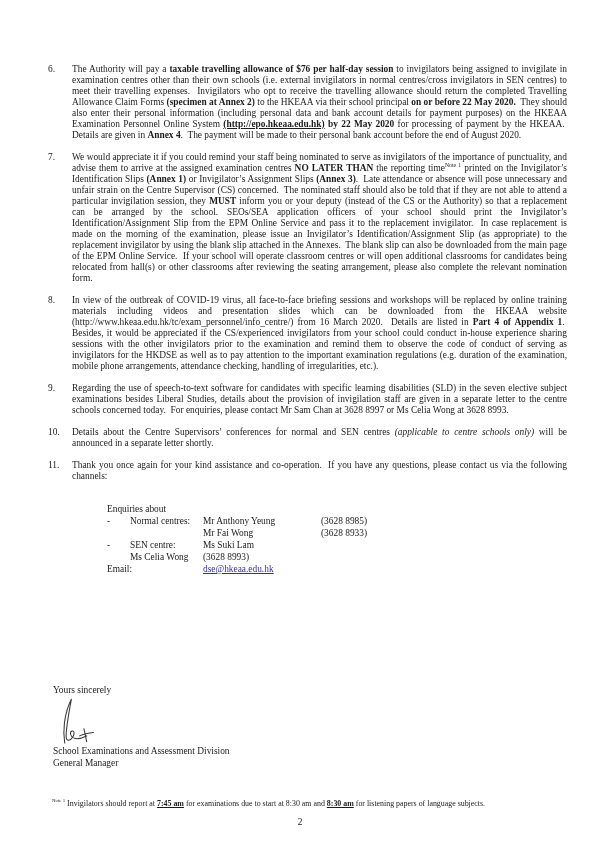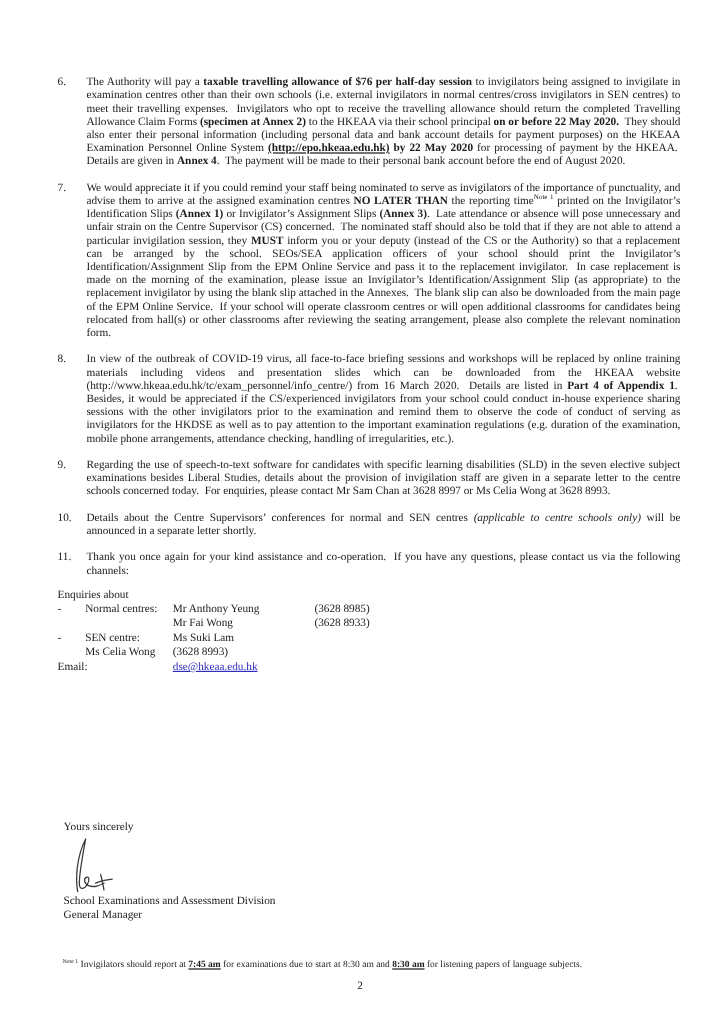--- a/index.html
+++ b/index.html
@@ -11,22 +11,22 @@
   .main{position:absolute;top:64px;left:48px;width:519px;}
   .para{display:flex;margin-bottom:11px;}
   .para .num{flex:0 0 24px;width:24px;}
   .para .body{flex:1;text-align:justify;}
   .b{font-weight:bold;}
   .i{font-style:italic;}
   .u{text-decoration:underline;font-weight:bold;}
   .link{color:#2f2fbf;text-decoration:underline;}
   sup{font-size:0.62em;line-height:0;vertical-align:super;}
   .enq-heading{font-weight:bold;font-style:italic;margin:8px 0 2px 5px;}
-  .para-11{margin-bottom:8px;justify-content:flex-end;}
-  .contacts{line-height:12px;}
+  .para-11{margin-bottom:21px;justify-content:flex-end;}
+  .contacts{margin-left:59px;line-height:12px;}
   .c-grid{display:grid;grid-template-columns:23px 73px 118px auto;}
   .c-email-row{display:flex;}
   .c-email-label{flex:0 0 96px;width:96px;}
   .closing{position:absolute;left:53px;top:684px;line-height:12px;}
   .signature{display:block;margin:1px 0 0 0;}
   .sig-stroke{fill:none;stroke:#3a3a3a;stroke-width:1.1;stroke-linecap:round;}
   .distribution{position:absolute;left:52px;top:786px;}
   .footnote{position:absolute;left:52px;top:798px;font-size:7.9px;white-space:nowrap;}
   .pagenum{position:absolute;top:817px;left:0;width:600px;text-align:center;}
 </style>

